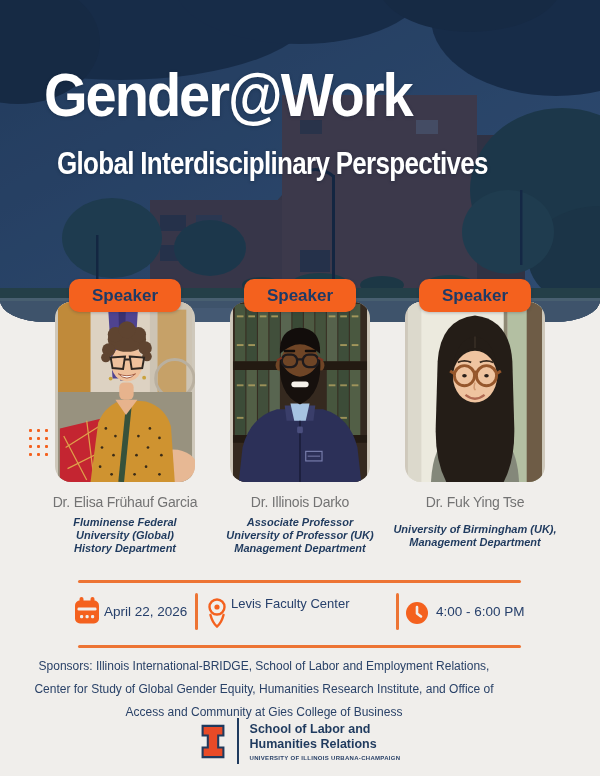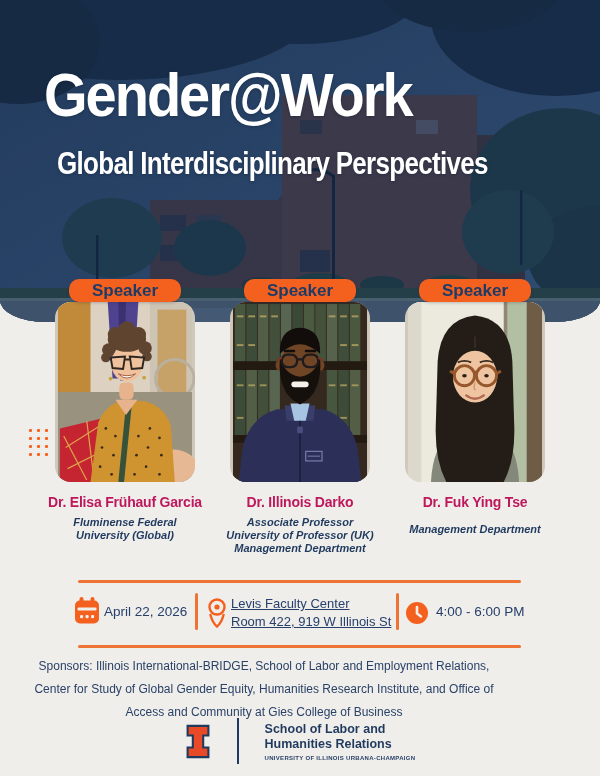--- a/index.html
+++ b/index.html
@@ -20,64 +20,64 @@
     text-shadow:0 1px 3px rgba(10,25,45,.35);
   }
   .hero-subtitle{
     position:absolute;left:57px;top:148px;margin:0;color:#fff;
     font-size:26px;font-weight:700;letter-spacing:-.7px;line-height:1;
     transform:scaleY(1.18);transform-origin:left top;white-space:nowrap;
     text-shadow:0 1px 3px rgba(10,25,45,.35);
   }
   
   .badge{
-    position:absolute;top:279px;width:112px;height:23px;border-radius:10px;
+    position:absolute;top:279px;width:112px;height:33px;border-radius:10px;
     background:#F4611E;display:flex;align-items:center;justify-content:center;
     z-index:3;box-shadow:0 1px 3px rgba(30,40,70,.25);
   }
   .badge span{font-size:17px;font-weight:700;color:#1E3A66;}
   .photo{
     position:absolute;top:302px;width:140px;height:180px;border-radius:16px;
     overflow:hidden;z-index:2;background:#cfc8bb;
   }
   .photo svg{display:block;}
   .b1{left:69px}.b2{left:244px}.b3{left:419px}
   .p1{left:55px}.p2{left:230px}.p3{left:405px}
   .name{
     position:absolute;top:494px;width:200px;text-align:center;
-    font-size:14px;font-weight:700;letter-spacing:-.2px;color:#be185d;white-space:nowrap;
+    font-size:14px;font-weight:400;letter-spacing:-.2px;color:#737373;white-space:nowrap;
   }
   .n1{left:25px}.n2{left:200px}.n3{left:375px}
   .affil{
     position:absolute;top:516px;width:200px;text-align:center;
     font-size:11px;font-weight:700;font-style:italic;line-height:13px;color:#1F3A5E;
   }
   .a1{left:25px}.a2{left:200px}.a3{left:375px;padding-top:7px}
   
   .dots{position:absolute;left:29px;top:429px;display:grid;
     grid-template-columns:repeat(3,3px);gap:5px;}
   .dots i{width:3px;height:3px;background:#F4611E;border-radius:1px;display:block;}
   
   .rule{position:absolute;left:78px;width:443px;height:3px;border-radius:2px;background:#ED7434;}
   .rule-top{top:580px}.rule-bottom{top:645px}
   .detail-text{position:absolute;font-size:13.5px;font-weight:500;color:#27406B;white-space:nowrap;}
   .date-text{left:104px;top:604px;}
-  .venue-text{left:231px;top:595px;line-height:18px;font-size:13px;text-decoration:underline;}
+  .venue-text{left:231px;top:595px;line-height:18px;font-size:13px;}
   .time-text{left:436px;top:604px;}
   .vdiv{position:absolute;top:593px;width:3px;height:37px;border-radius:2px;background:#ED7434;}
   .vd1{left:195px}.vd2{left:396px}
   .dicon{position:absolute;}
   .ical{left:75px;top:597px}.ipin{left:206px;top:597px}.iclk{left:406px;top:602px}
   
   .sponsors{position:absolute;top:655px;left:0;width:528px;text-align:center;
     font-size:12px;font-weight:500;line-height:23px;color:#2A4268;}
   .sponsors div{white-space:nowrap;}
   
   .footer{position:absolute;top:718px;left:0;width:600px;display:flex;
-    justify-content:center;align-items:center;gap:26px;}
+    justify-content:center;align-items:center;gap:11px;}
   .logo-div{width:2px;height:46px;background:#1F3A5E;}
   .logo-text{text-align:left;}
   .logo-text .l{font-size:12.5px;font-weight:700;line-height:15px;color:#1F3A5E;white-space:nowrap;}
   .logo-text .u{font-size:6px;font-weight:700;letter-spacing:.3px;margin-top:3px;color:#2A4268;white-space:nowrap;}
 </style>
 </head>
 <body>
 
 <div class="poster">
 
@@ -310,27 +310,29 @@
     </svg>
   </div>
 
   <div class="name n1">Dr. Elisa Frühauf Garcia</div>
   <div class="name n2">Dr. Illinois Darko</div>
   <div class="name n3">Dr. Fuk Ying Tse</div>
 
   <div class="affil a1">
     <div>Fluminense Federal</div>
     <div>University (Global)</div>
+    <div>History Department</div>
   </div>
   <div class="affil a2">
     <div>Associate Professor</div>
     <div>University of Professor (UK)</div>
     <div>Management Department</div>
   </div>
   <div class="affil a3">
+    <div>University of Birmingham (UK),</div>
     <div>Management Department</div>
   </div>
 
   <div class="dots">
     <i></i>
       <i></i>
       <i></i>
       <i></i>
       <i></i>
       <i></i>
@@ -358,21 +360,20 @@
 
   <div class="vdiv vd1"></div>
 
   <svg class="dicon ipin" width="22" height="31" viewBox="0 0 22 31">
     <circle cx="11" cy="10" r="7.5" fill="none" stroke="#F4611E" stroke-width="2.4"></circle>
     <circle cx="11" cy="10" r="2.6" fill="#F4611E"></circle>
     <path d="M4.5,18 C6,24 8.5,27.5 11,29.5 C13.5,27.5 16,24 17.5,18" fill="none" stroke="#F4611E" stroke-width="2.4" stroke-linecap="round"></path>
   </svg>
   <div class="detail-text venue-text">
     <div>Levis Faculty Center</div>
-    <div>Room 422, 919 W Illinois St</div>
   </div>
 
   <div class="vdiv vd2"></div>
 
   <svg class="dicon iclk" width="22" height="22" viewBox="0 0 22 22">
     <circle cx="11" cy="11" r="11" fill="#F4611E"></circle>
     <path d="M11,5 L11,11.5 L15,14.5" fill="none" stroke="#F0EEEB" stroke-width="2.6" stroke-linecap="round" stroke-linejoin="round"></path>
   </svg>
   <div class="detail-text time-text">4:00 - 6:00 PM</div>
 

